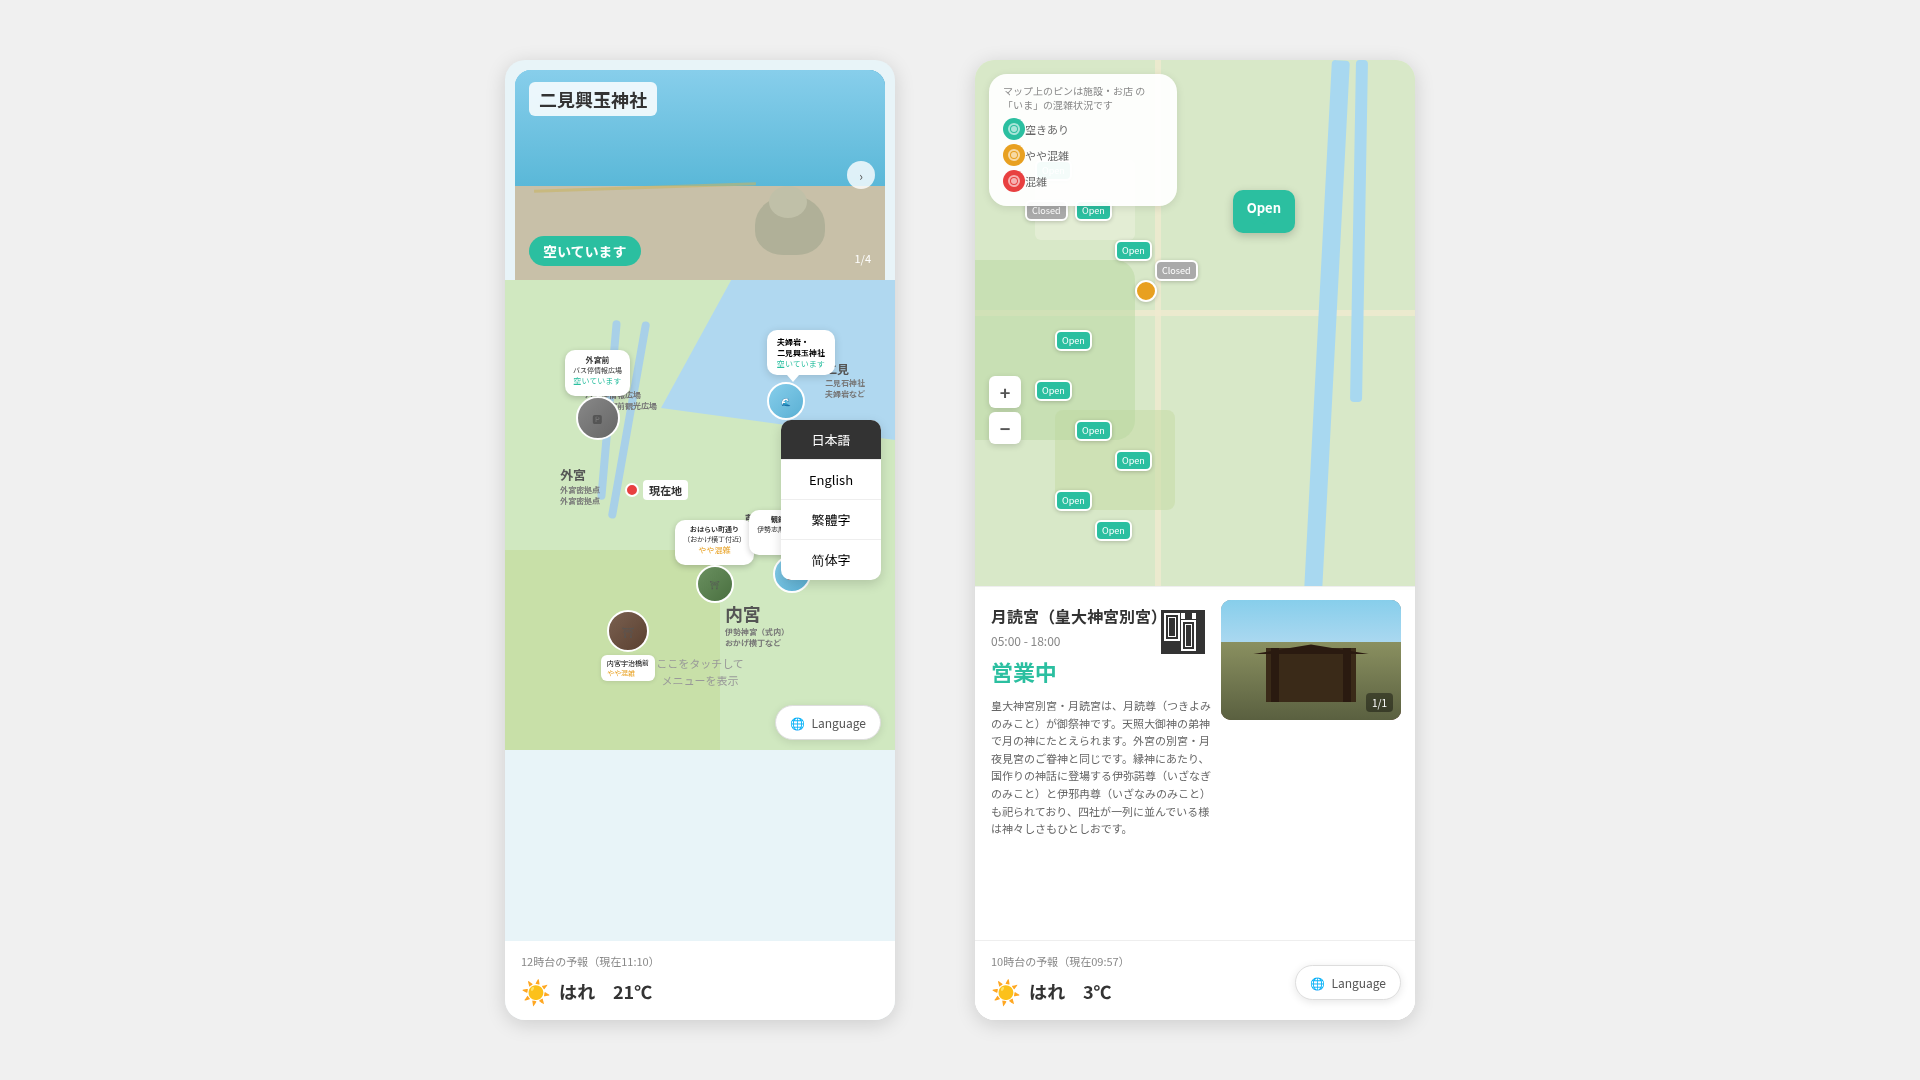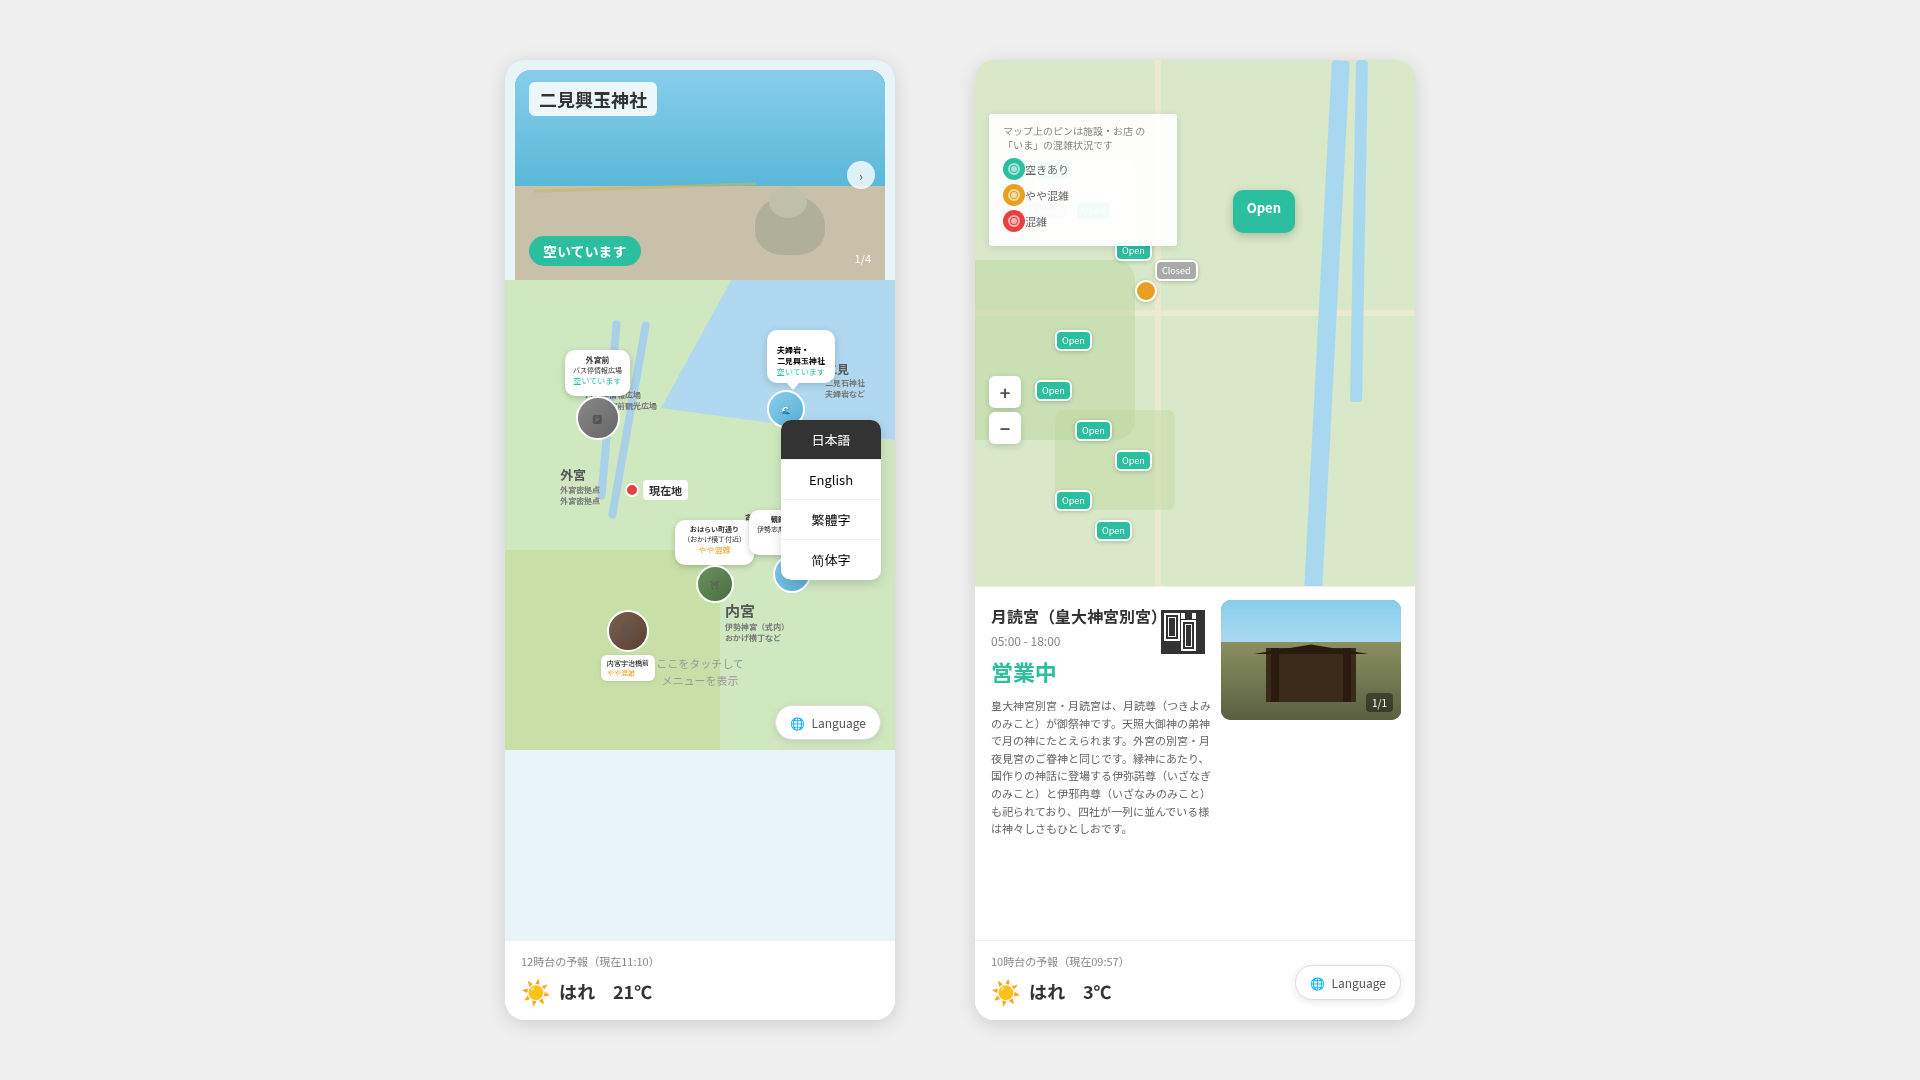--- a/index.html
+++ b/index.html
@@ -271,27 +271,26 @@
       position: relative;
       box-shadow: 0 4px 20px rgba(0,0,0,0.15);
     }
 
     
     .map-legend {
       position: absolute;
       top: 14px;
       left: 14px;
       background: rgba(255,255,255,0.95);
-      border-radius: 3px;
+      border-radius: 18px;
       padding: 10px 14px;
       z-index: 10;
       box-shadow: 0 2px 8px rgba(0,0,0,0.1);
       font-size: 11px;
       color: #666;
-      margin-top: 40px;
     }
 
     .legend-title {
       font-size: 10px;
       color: #888;
       margin-bottom: 6px;
       max-width: 160px;
       line-height: 1.4;
     }
 
@@ -570,21 +569,21 @@
       <div style="font-size:13px;font-weight:bold;">外宮</div>
       <div style="font-size:8px;color:#777;">外宮密拠点</div>
       <div style="font-size:8px;color:#777;">外宮密拠点</div>
     </div>
 
     <div class="area-label" style="top:230px;left:240px;">
       <div style="font-size:13px;font-weight:bold;">朝熊</div>
     </div>
 
     <div class="area-label" style="top:320px;left:220px;">
-      <div style="font-size:15px;font-weight:bold;">内宮</div>
+      <div style="font-size:18px;font-weight:bold;">内宮</div>
       <div style="font-size:8px;color:#777;">伊勢神宮（式内）</div>
       <div style="font-size:8px;color:#777;">おかげ横丁など</div>
     </div>
 
     <div class="area-label" style="top:80px;right:30px;">
       <div style="font-size:12px;font-weight:bold;">二見</div>
       <div style="font-size:8px;color:#777;">二見石神社</div>
       <div style="font-size:8px;color:#777;">夫婦岩など</div>
     </div>
 
@@ -594,21 +593,21 @@
         <div style="font-size:7px;">バス停情報広場</div>
         <div class="status-green">空いています</div>
       </div>
       <div class="pin-avatar" style="background:linear-gradient(135deg,#888,#666);">
         <span style="font-size:10px;">🅿</span>
       </div>
     </div>
 
     <div style="position:absolute;top:50px;right:60px;">
       <div style="background:white;border-radius:10px;padding:6px 10px;box-shadow:0 2px 8px rgba(0,0,0,0.15);font-size:8px;max-width:100px;">
-        <div style="font-weight:bold;margin-top:8px;">夫婦岩・</div>
+        <div style="font-weight:bold;">夫婦岩・</div>
         <div style="font-weight:bold;">二見興玉神社</div>
         <div style="color:#2bbfa0;font-size:8px;">空いています</div>
       </div>
       <div style="width:0;height:0;border-left:6px solid transparent;border-right:6px solid transparent;border-top:7px solid white;margin-left:20px;"></div>
       <div class="pin-avatar" style="width:38px;height:38px;background:linear-gradient(135deg,#87ceeb,#5ab0d4);">
         <span style="font-size:8px;">🌊</span>
       </div>
     </div>
 
     <div class="current-loc" style="top:200px;left:120px;">

